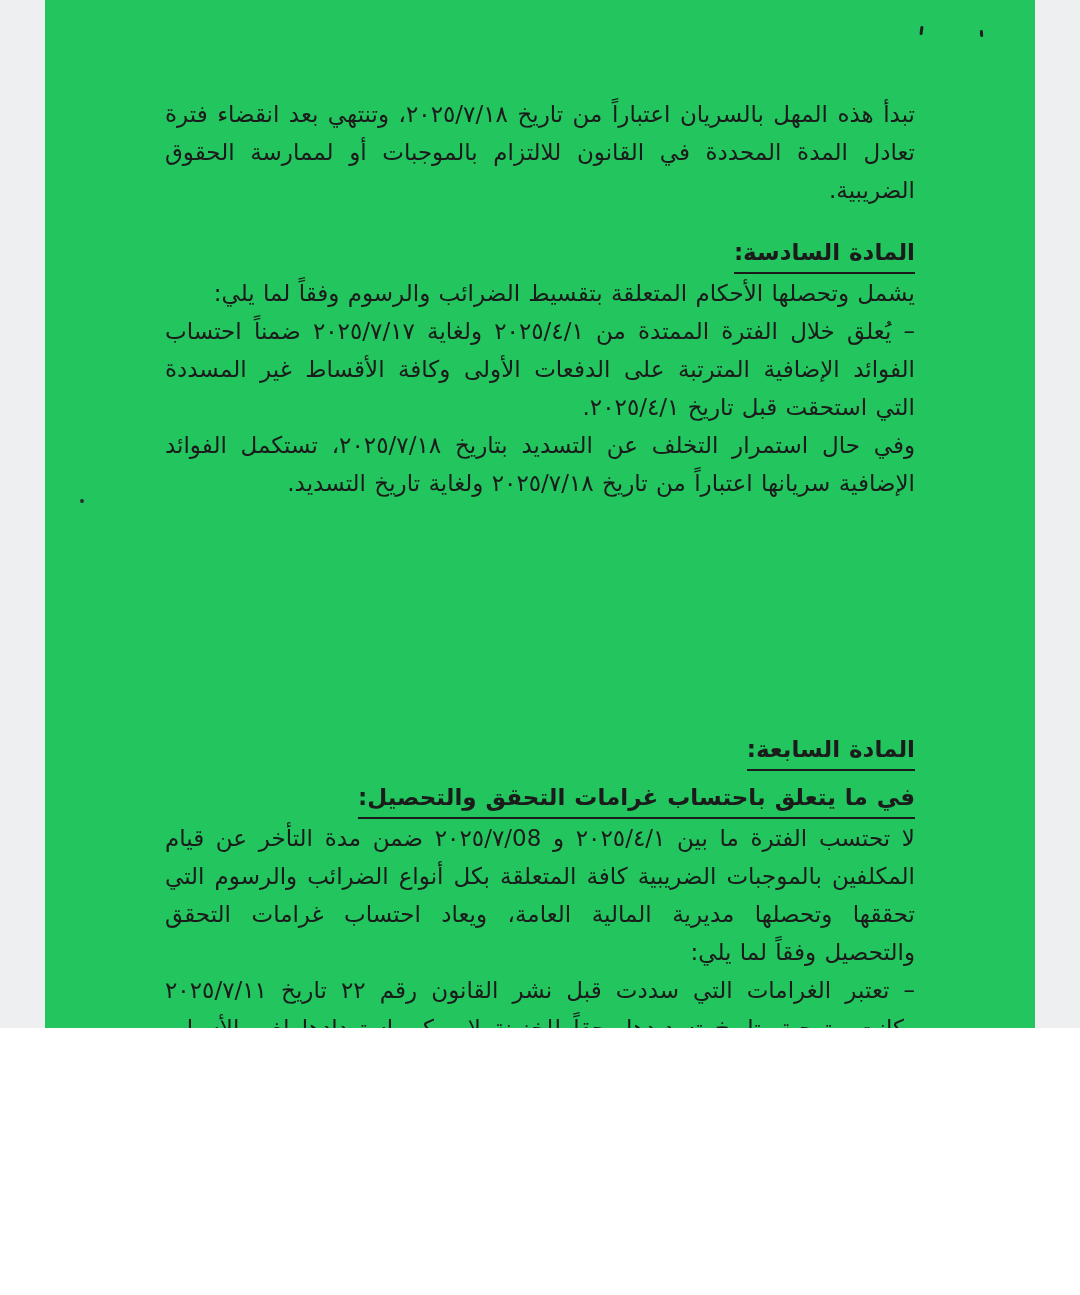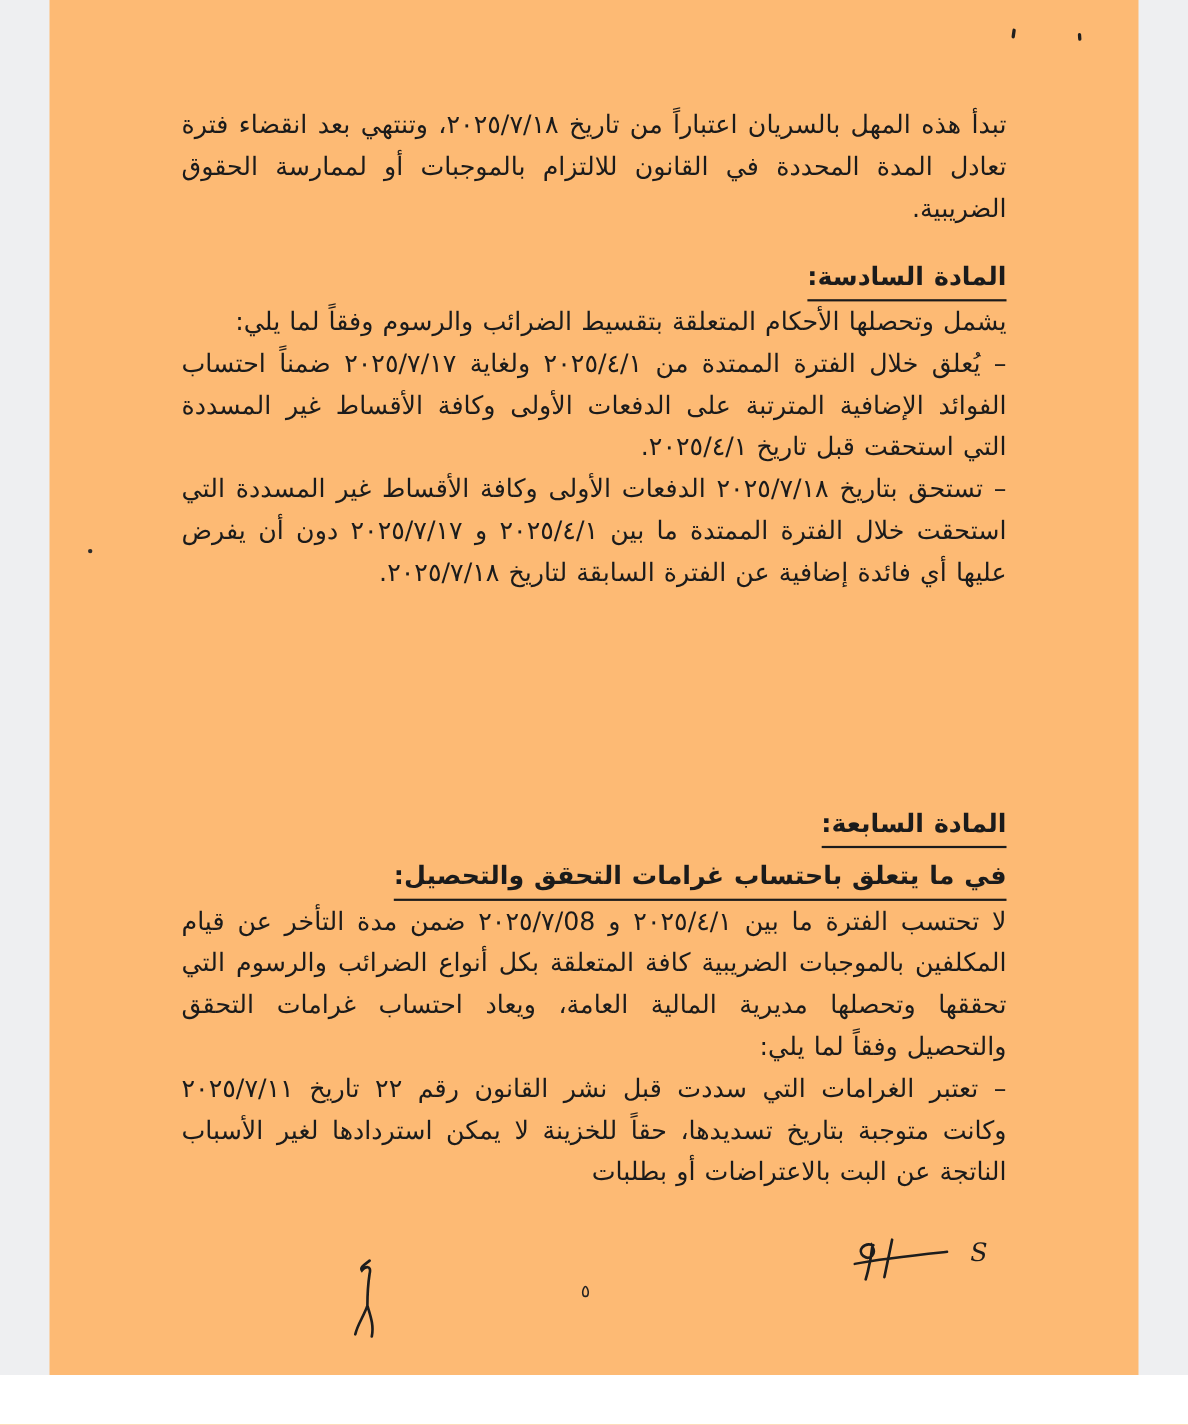--- a/index.html
+++ b/index.html
@@ -1,18 +1,18 @@
 <!DOCTYPE html>
 <html lang="ar"><head>
 <meta charset="utf-8">
 <style>
   html,body { margin:0; padding:0; background:#ffffff; }
   .scan {
-    position:relative; width:1080px; height:1250px;
-    background:#fdba74; overflow:hidden;
+    position:relative; width:1080px; height:1028px;
+    background:#22c55e; overflow:hidden;
     font-family:"DejaVu Sans", sans-serif; color:#1b1b1b;
   }
   .band { position:absolute; top:0; bottom:0; width:45px; background:#eeeff1; }
   .band.left  { left:0; }
   .band.right { right:0; }
 
   .sec {
     position:absolute; right:165px; width:750px;
     direction:rtl; text-align:justify;
     font-size:23px; line-height:38px;
@@ -52,21 +52,21 @@
   <div class="band right"></div>
 
   <div class="sec sec-intro">
     <p>تبدأ هذه المهل بالسريان اعتباراً من تاريخ ٢٠٢٥/٧/١٨، وتنتهي بعد انقضاء فترة تعادل المدة المحددة في القانون للالتزام بالموجبات أو لممارسة الحقوق الضريبية.</p>
   </div>
 
   <div class="sec sec-a6">
     <h2 class="art-heading"><span class="u">المادة السادسة:</span></h2>
     <p>يشمل وتحصلها الأحكام المتعلقة بتقسيط الضرائب والرسوم وفقاً لما يلي:</p>
     <p>– يُعلق خلال الفترة الممتدة من ٢٠٢٥/٤/١ ولغاية ٢٠٢٥/٧/١٧ ضمناً احتساب الفوائد الإضافية المترتبة على الدفعات الأولى وكافة الأقساط غير المسددة التي استحقت قبل تاريخ ٢٠٢٥/٤/١.</p>
-    <p>– تستحق بتاريخ ٢٠٢٥/٧/١٨ الدفعات الأولى وكافة الأقساط غير المسددة التي استحقت خلال الفترة الممتدة ما بين ٢٠٢٥/٤/١ و ٢٠٢٥/٧/١٧ دون أن يفرض عليها أي فائدة إضافية عن الفترة السابقة لتاريخ ٢٠٢٥/٧/١٨.</p>
+    <p>وفي حال استمرار التخلف عن التسديد بتاريخ ٢٠٢٥/٧/١٨، تستكمل الفوائد الإضافية سريانها اعتباراً من تاريخ ٢٠٢٥/٧/١٨ ولغاية تاريخ التسديد.</p>
   </div>
 
   <div class="sec sec-a7">
     <h2 class="art-heading"><span class="u">المادة السابعة:</span></h2>
     <h3 class="art-heading sub-heading"><span class="u">في ما يتعلق باحتساب غرامات التحقق والتحصيل:</span></h3>
     <p>لا تحتسب الفترة ما بين ٢٠٢٥/٤/١ و ٢٠٢٥/٧/08 ضمن مدة التأخر عن قيام المكلفين بالموجبات الضريبية كافة المتعلقة بكل أنواع الضرائب والرسوم التي تحققها وتحصلها مديرية المالية العامة، ويعاد احتساب غرامات التحقق والتحصيل وفقاً لما يلي:</p>
     <p>– تعتبر الغرامات التي سددت قبل نشر القانون رقم ٢٢ تاريخ ٢٠٢٥/٧/١١ وكانت متوجبة بتاريخ تسديدها، حقاً للخزينة لا يمكن استردادها لغير الأسباب الناتجة عن البت بالاعتراضات أو بطلبات</p>
   </div>
 
   <div class="mark speck speck-1"></div>

